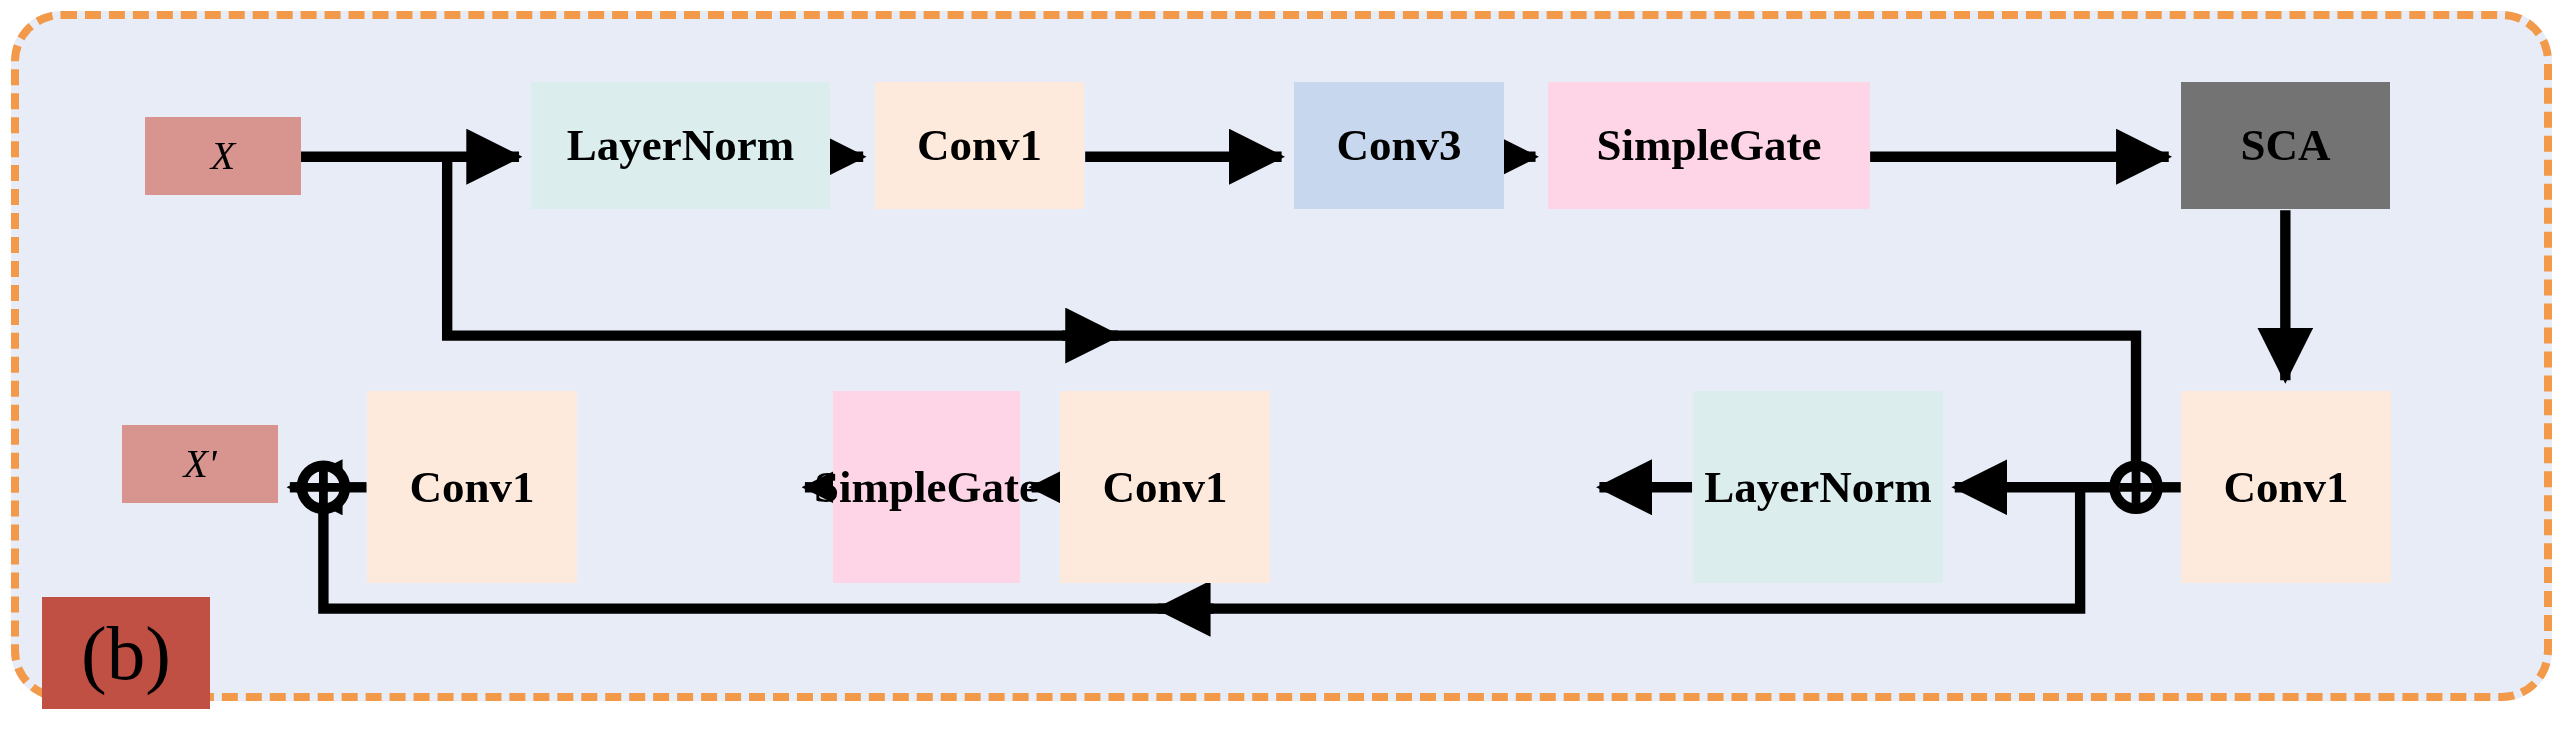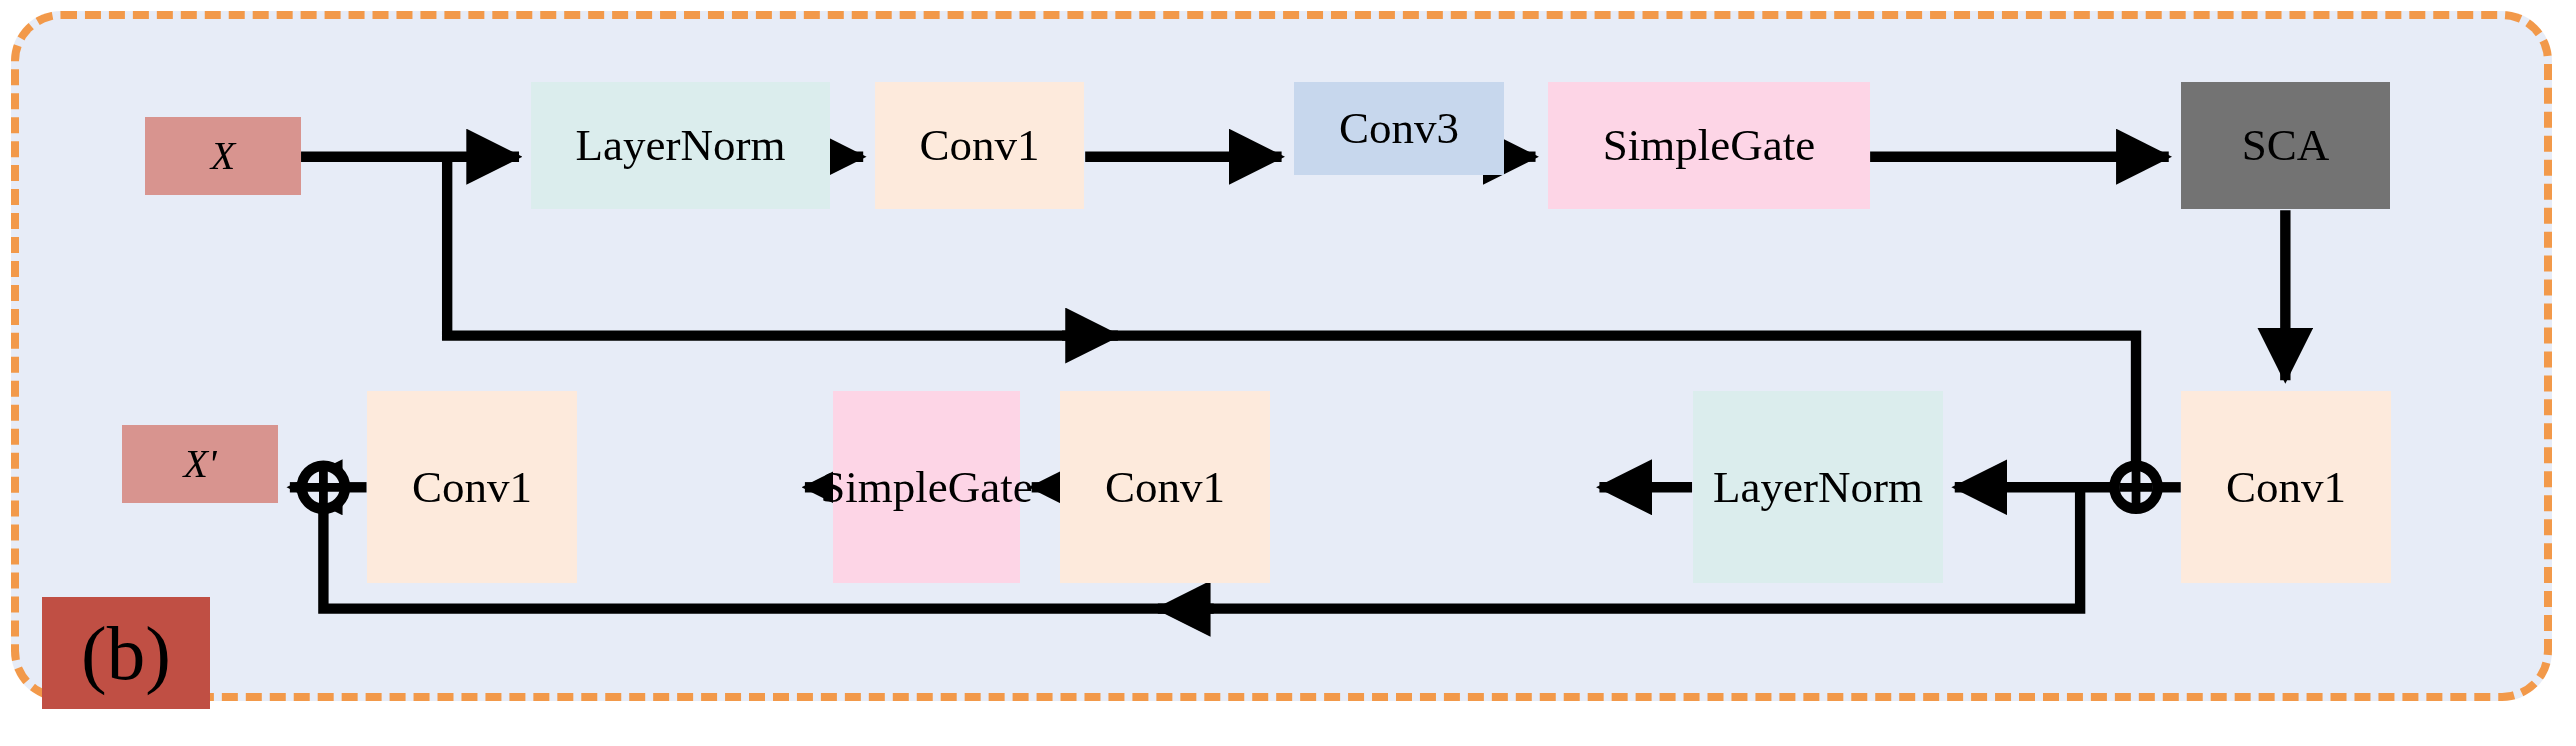--- a/index.html
+++ b/index.html
@@ -1,21 +1,21 @@
 <!DOCTYPE html>
 <html style="font-size:12.8px"><head>
 <meta charset="utf-8">
 <style>
   html,body{margin:0;padding:0;background:#ffffff;}
   #stage{position:relative;width:2576px;height:747px;background:#ffffff;
          font-family:"Liberation Serif", serif;overflow:hidden;}
   #panel{position:absolute;left:11.2px;top:11.2px;width:2541px;height:690px;
          background:#e7ecf7;border:8.8px dashed #f2994a;border-radius:50px;box-sizing:border-box;}
   .node{position:absolute;display:flex;align-items:center;justify-content:center;
-        font-weight:400;color:#000;letter-spacing:0px;}
+        font-weight:700;color:#000;letter-spacing:0px;}
   .node span{display:block;line-height:1;}
   .rednode{font-style:italic;font-weight:400;}
   #svgwires{position:absolute;left:0;top:0;width:2576px;height:747px;overflow:visible;}
   #blabel{position:absolute;display:flex;align-items:center;justify-content:center;
           color:#000;font-weight:400;}
 </style>
 </head>
 <body>
 
 <div id="stage">
@@ -71,21 +71,21 @@
   </div>
 
   <div class="node" style="left:531px;top:82px;width:299px;height:127px;background:#dbeded;font-size:45px;">
     <span>LayerNorm</span>
   </div>
 
   <div class="node" style="left:875px;top:82px;width:209px;height:127px;background:#fdeadc;font-size:45px;">
     <span>Conv1</span>
   </div>
 
-  <div class="node" style="left:1294px;top:82px;width:210px;height:93px;background:#c7d7ed;font-size:45px;">
+  <div class="node" style="left:1294px;top:82px;width:210px;height:127px;background:#c7d7ed;font-size:45px;">
     <span>Conv3</span>
   </div>
 
   <div class="node" style="left:1548px;top:82px;width:322px;height:127px;background:#fdd5e6;font-size:45px;">
     <span>SimpleGate</span>
   </div>
 
   <div class="node" style="left:2181px;top:82px;width:209px;height:127px;background:#737373;font-size:45px;">
     <span>SCA</span>
   </div>

